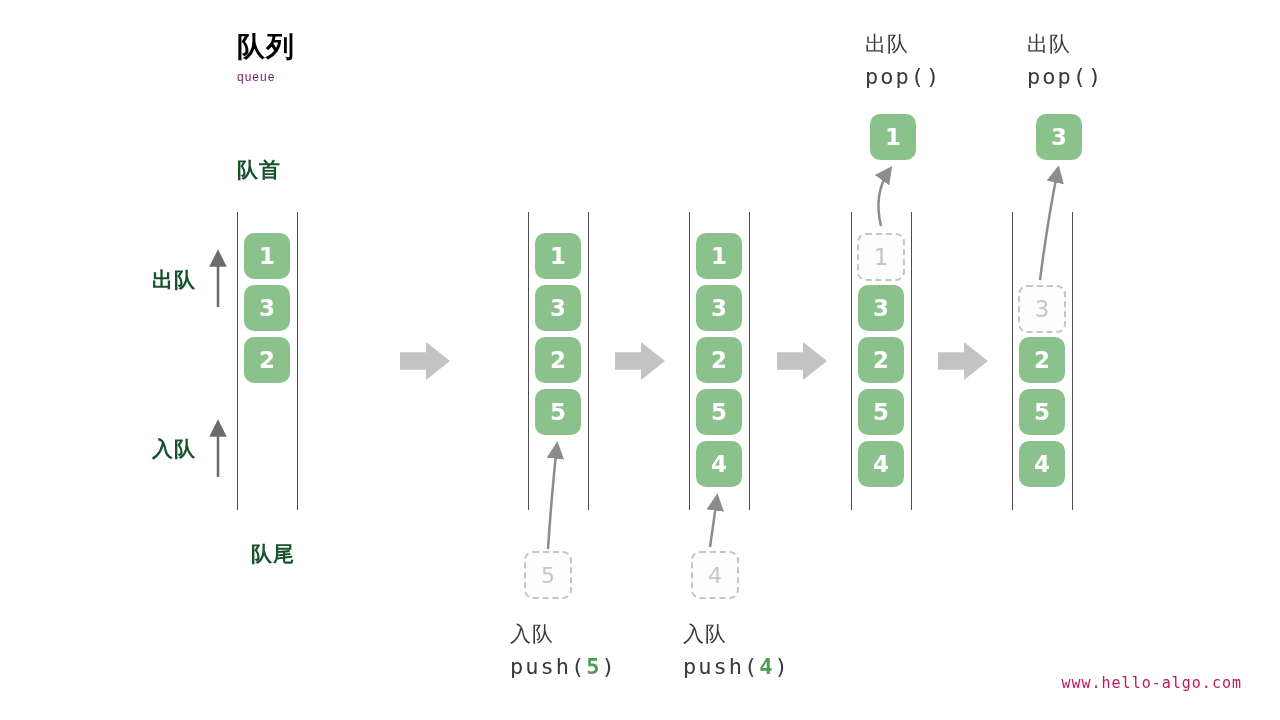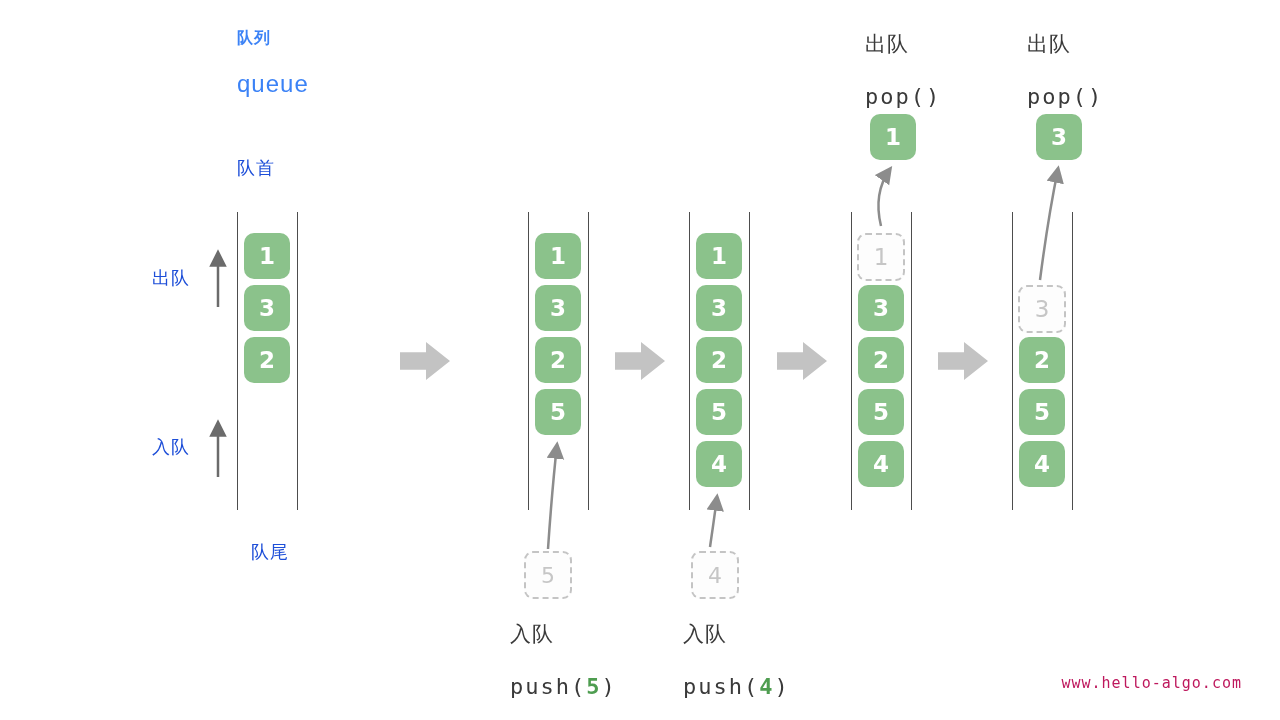--- a/index.html
+++ b/index.html
@@ -1,24 +1,24 @@
 <!DOCTYPE html>
 <html><head>
 <meta charset="utf-8">
 <style>
   html,body{margin:0;padding:0;background:#fff;}
   .canvas{position:relative;width:1280px;height:720px;background:#ffffff;overflow:hidden;
           font-family:"Liberation Sans","DejaVu Sans",sans-serif;color:#3a3a3a;}
 
   
-  .title-zh{position:absolute;left:237px;top:28px;font-size:16px;font-weight:700;color:#3b82f6;letter-spacing:1px;}
-  .title-en{position:absolute;left:237px;top:70px;font-size:24px;color:#3b82f6;letter-spacing:1px;}
+  .title-zh{position:absolute;left:237px;top:28px;font-size:28px;font-weight:700;color:#000000;letter-spacing:1px;}
+  .title-en{position:absolute;left:237px;top:70px;font-size:12px;color:#701a75;letter-spacing:1px;}
 
   
-  .lbl{position:absolute;font-size:18px;font-weight:400;color:#1d4ed8;letter-spacing:1px;}
+  .lbl{position:absolute;font-size:21px;font-weight:700;color:#14532d;letter-spacing:1px;}
   .lbl.front{left:237px;top:156px;}
   .lbl.rear{left:251px;top:540px;}
   .lbl.deq{left:152px;top:266px;}
   .lbl.enq{left:152px;top:435px;}
 
   
   .column{position:absolute;top:212px;height:298px;width:59px;
           border-left:1.5px solid #4d4d4d;border-right:1.5px solid #4d4d4d;}
   .col0{left:237px;} .col1{left:528px;} .col2{left:689px;} .col3{left:851px;} .col4{left:1012px;}
 
@@ -41,21 +41,21 @@
   .ghost-a{left:524px;top:551px;} .ghost-b{left:691px;top:551px;}
 
   
   .barrow{position:absolute;top:342px;width:50px;height:38px;background:#c3c3c3;
           clip-path:polygon(0% 27%,52% 27%,52% 0%,100% 50%,52% 100%,52% 73%,0% 73%);}
   .a1{left:400px;} .a2{left:615px;} .a3{left:777px;} .a4{left:938px;}
 
   
   .op{position:absolute;}
   .op-zh{font-size:21px;color:#3a3a3a;letter-spacing:1px;}
-  .op-code{margin-top:26px;font-family:"DejaVu Sans Mono","Liberation Mono",monospace;
+  .op-code{margin-top:6px;font-family:"DejaVu Sans Mono","Liberation Mono",monospace;
            font-size:22px;color:#3a3a3a;letter-spacing:2px;}
   .op-code .accent{color:#4E9D50;font-weight:700;}
   .op-push5{left:510px;top:620px;} .op-push4{left:683px;top:620px;}
   .op-pop-a{left:865px;top:30px;} .op-pop-b{left:1027px;top:30px;}
 
   .watermark{position:absolute;right:38px;top:674px;font-family:"DejaVu Sans Mono","Liberation Mono",monospace;
              font-size:15px;color:#be185d;letter-spacing:1px;}
 
   svg.overlay{position:absolute;left:0;top:0;pointer-events:none;}
 </style>

